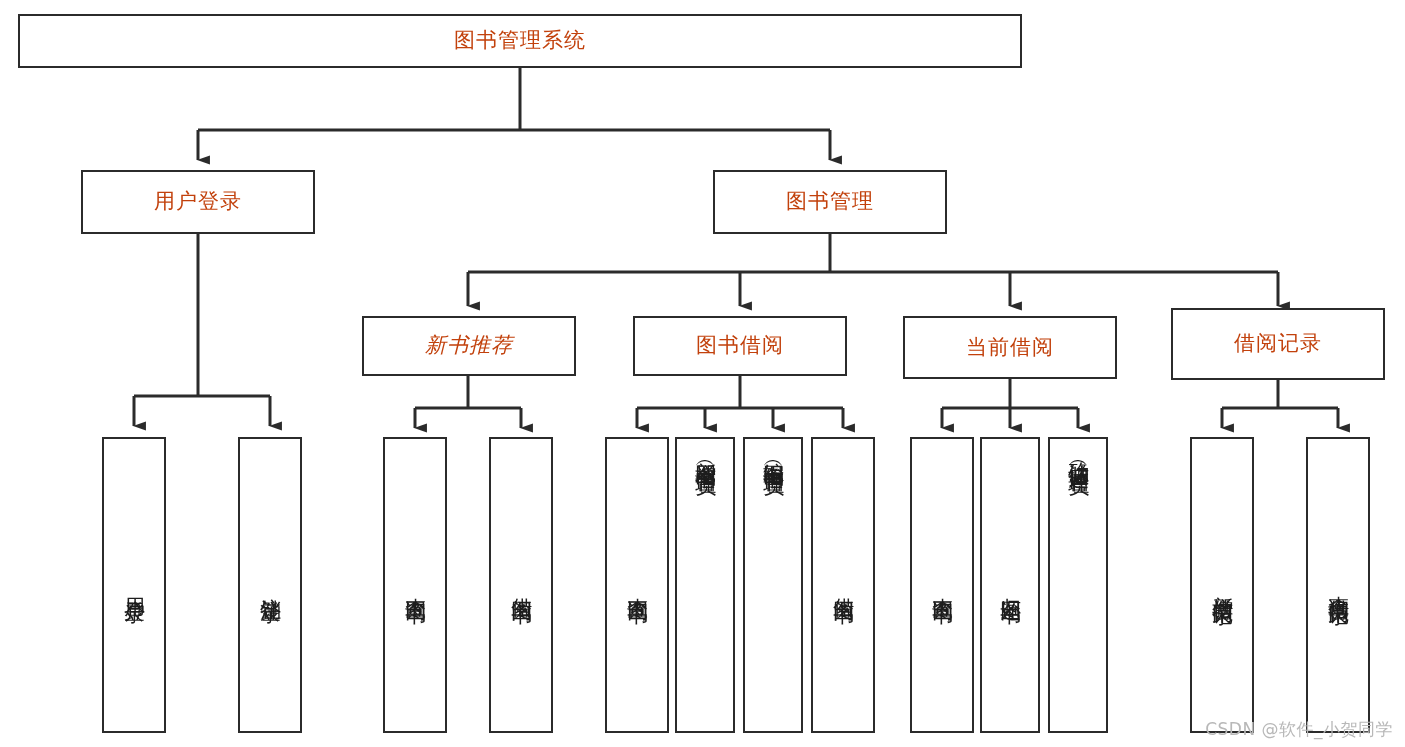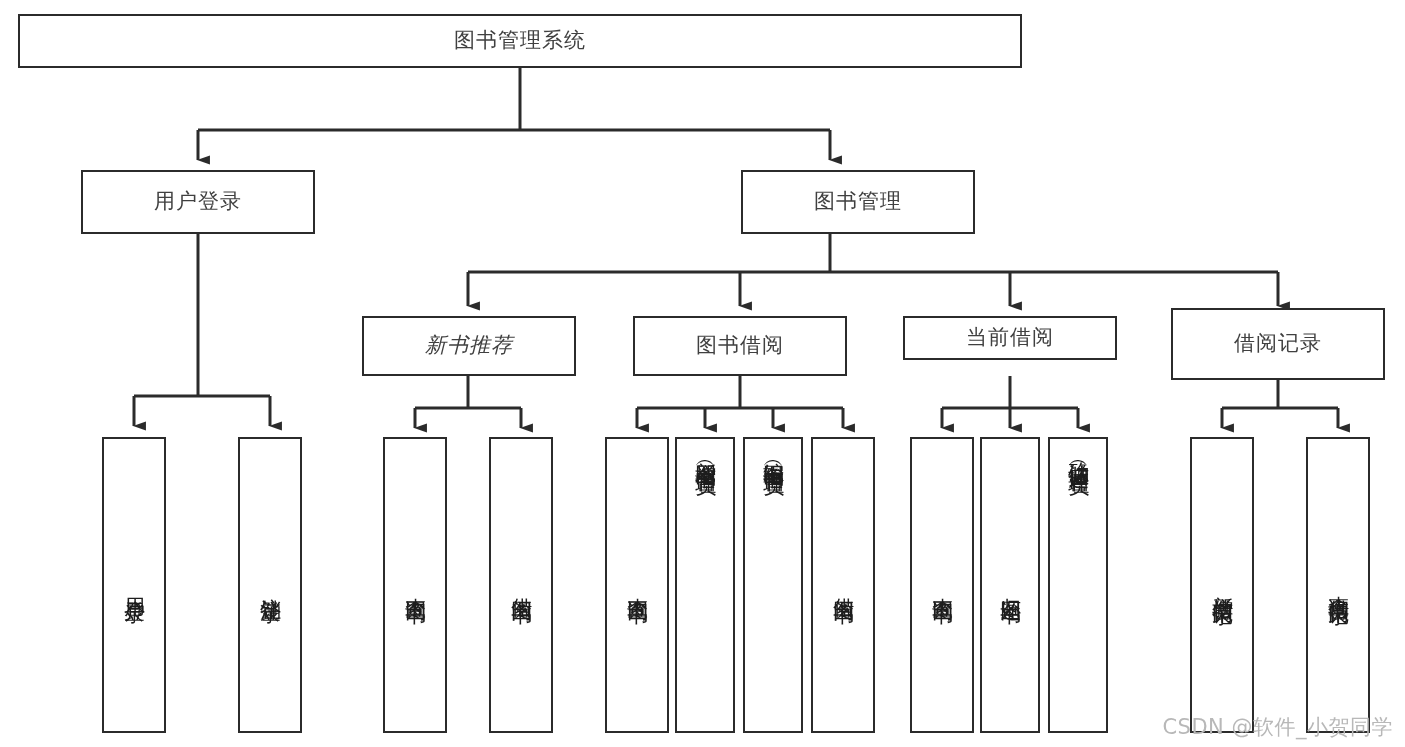--- a/index.html
+++ b/index.html
@@ -28,21 +28,21 @@
     background:#ffffff;
     border:2px solid #2b2b2b;
     display:flex;
     align-items:center;
     justify-content:center;
     z-index:3;
   }
   .node .label{
     font-size:21px;
     letter-spacing:1px;
-    color:#404040;
+    color:#c2410c;
     line-height:1.1;
     white-space:nowrap;
   }
   .node.root .label{font-size:21px;}
   .leaf{
     position:absolute;
     box-sizing:border-box;
     background:#ffffff;
     border:2px solid #2b2b2b;
     z-index:3;
@@ -59,21 +59,21 @@
     line-height:1.12;
     letter-spacing:2px;
     color:#1d1d1d;
     white-space:nowrap;
   }
   .leaf.center-v{align-items:center;padding-top:0;}
   #watermark{
     position:absolute;
     right:12px;
     bottom:6px;
-    font-size:21px;
+    font-size:17px;
     color:#b8b8b8;
     letter-spacing:0.5px;
     z-index:6;
     white-space:nowrap;
     user-select:none;
   }
 </style>
 </head>
 <body>
 
@@ -131,31 +131,31 @@
     </g>
   </svg>
 
   <div class="node root" style="left:18px; top:14px; width:1004px; height:54px;">
     <span class="label">图书管理系统</span>
   </div>
 
   <div class="node" style="left:81px; top:170px; width:234px; height:64px;">
     <span class="label">用户登录</span>
   </div>
-  <div class="node" style="left:713px; top:170px; width:234px; height:64px;margin-left:28px;">
+  <div class="node" style="left:713px; top:170px; width:234px; height:64px;">
     <span class="label">图书管理</span>
   </div>
 
   <div class="node" style="left:362px; top:316px; width:214px; height:60px;font-style:italic;">
     <span class="label">新书推荐</span>
   </div>
   <div class="node" style="left:633px; top:316px; width:214px; height:60px;text-align:right;">
     <span class="label">图书借阅</span>
   </div>
-  <div class="node" style="left:903px; top:316px; width:214px; height:44px;font-family:Liberation Serif, serif;">
+  <div class="node" style="left:903px; top:316px; width:214px; height:63px;font-family:Liberation Serif, serif;">
     <span class="label">当前借阅</span>
   </div>
   <div class="node" style="left:1171px; top:308px; width:214px; height:72px;">
     <span class="label">借阅记录</span>
   </div>
 
   <div class="leaf center-v" style="left:102px; top:437px; width:64px; height:296px;">
     <span class="vlabel">用户登录</span>
   </div>
   <div class="leaf center-v" style="left:238px; top:437px; width:64px; height:296px;">

